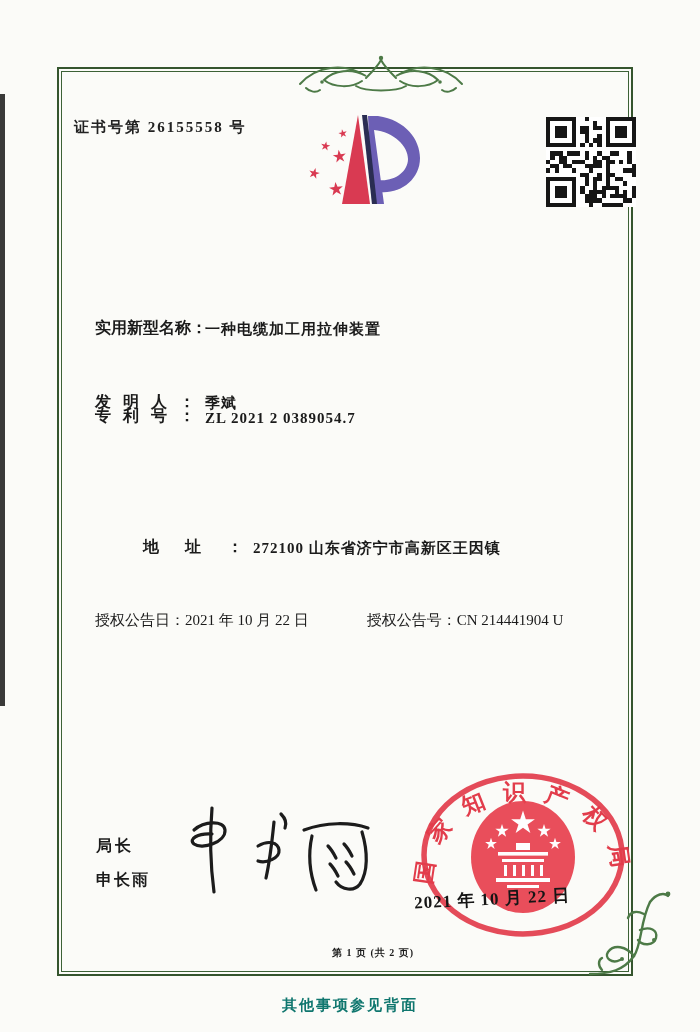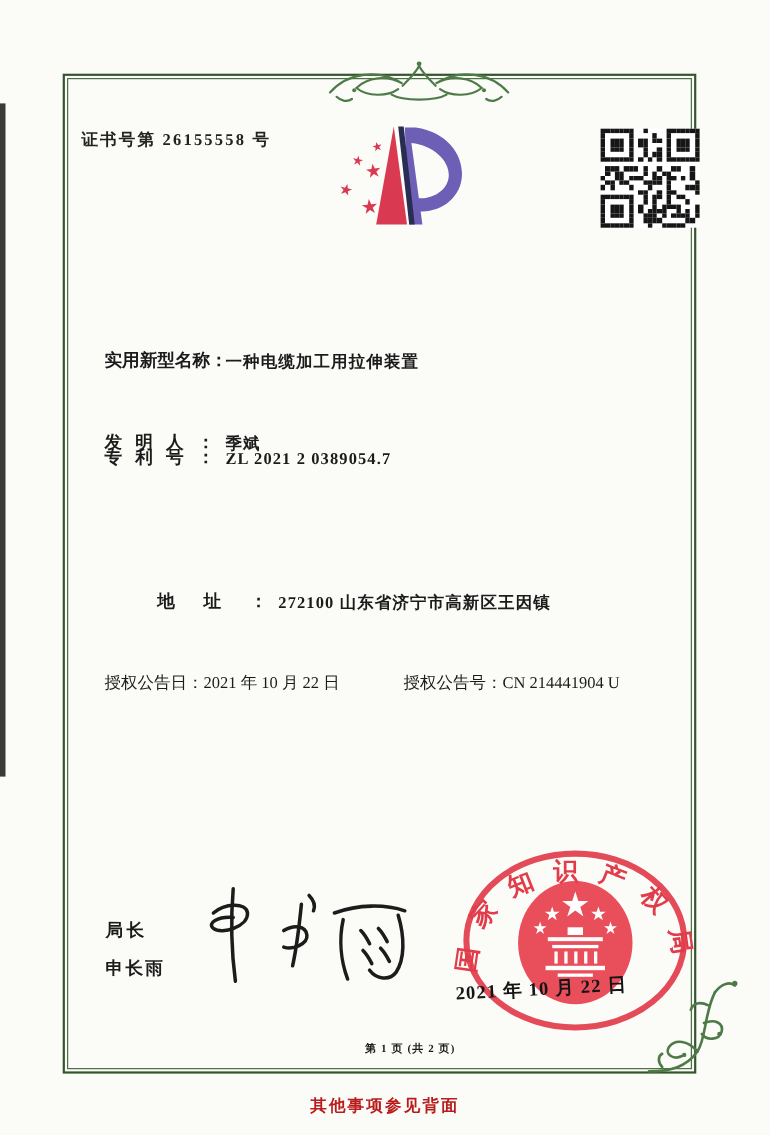--- a/index.html
+++ b/index.html
@@ -37,21 +37,21 @@
   .paras p{margin:0;text-indent:2em;font-weight:500;}
   
   .director-title{position:absolute;left:96px;top:836px;font-size:16px;font-weight:bold;letter-spacing:3px;}
   .director-name{position:absolute;left:96px;top:870px;font-size:16px;font-weight:bold;letter-spacing:2px;}
   .sig{position:absolute;left:178px;top:802px;width:215px;height:96px;}
   
   .seal{position:absolute;left:408px;top:755px;width:230px;height:200px;}
   .seal-date{position:absolute;left:414px;top:886px;width:215px;font-size:17px;font-weight:bold;color:#151515;transform:rotate(-3deg);letter-spacing:1px;}
   
   .page-no{position:absolute;left:57px;top:946px;width:576px;text-align:center;font-size:10px;font-weight:600;letter-spacing:1px;padding-left:28px;}
-  .back-note{position:absolute;left:0;top:996px;width:700px;text-align:center;font-size:15px;font-weight:600;letter-spacing:2px;color:#b91c1c;}
+  .back-note{position:absolute;left:0;top:996px;width:700px;text-align:center;font-size:15px;font-weight:600;letter-spacing:2px;color:#0f766e;}
 </style>
 </head>
 <body>
 
 <div class="page">
 
   <div class="scan-edge"></div>
 
   <div class="frame">
     <div class="frame-inner"></div>

